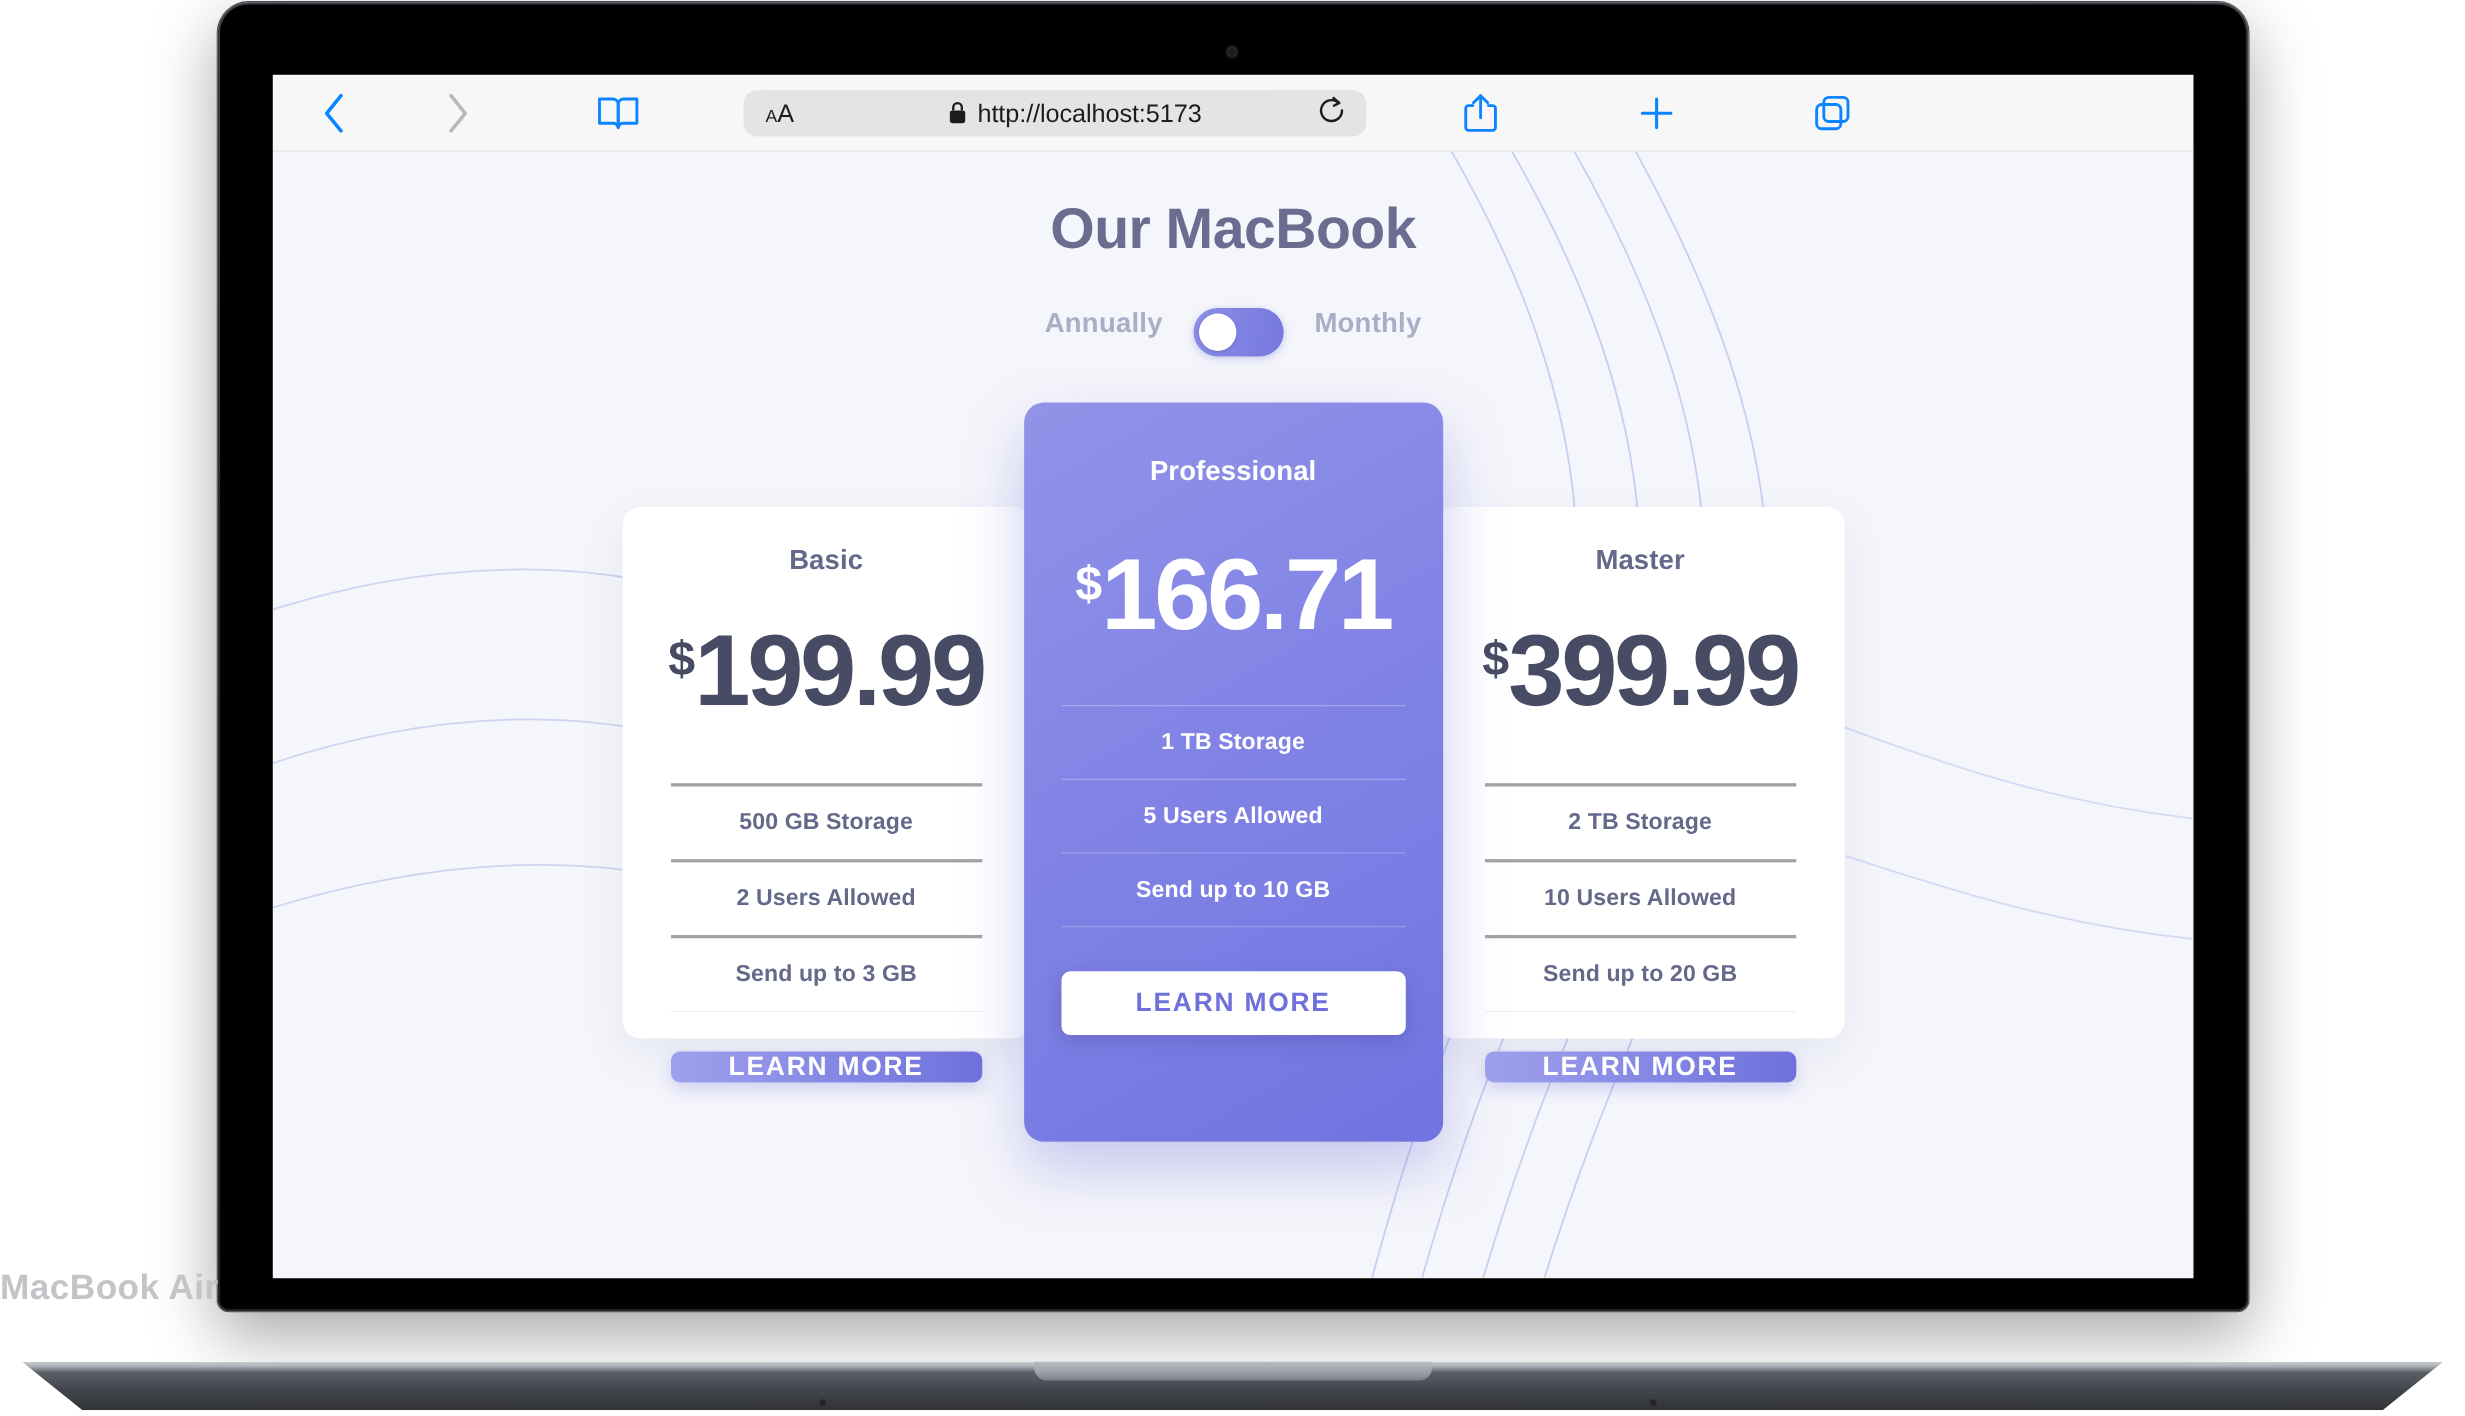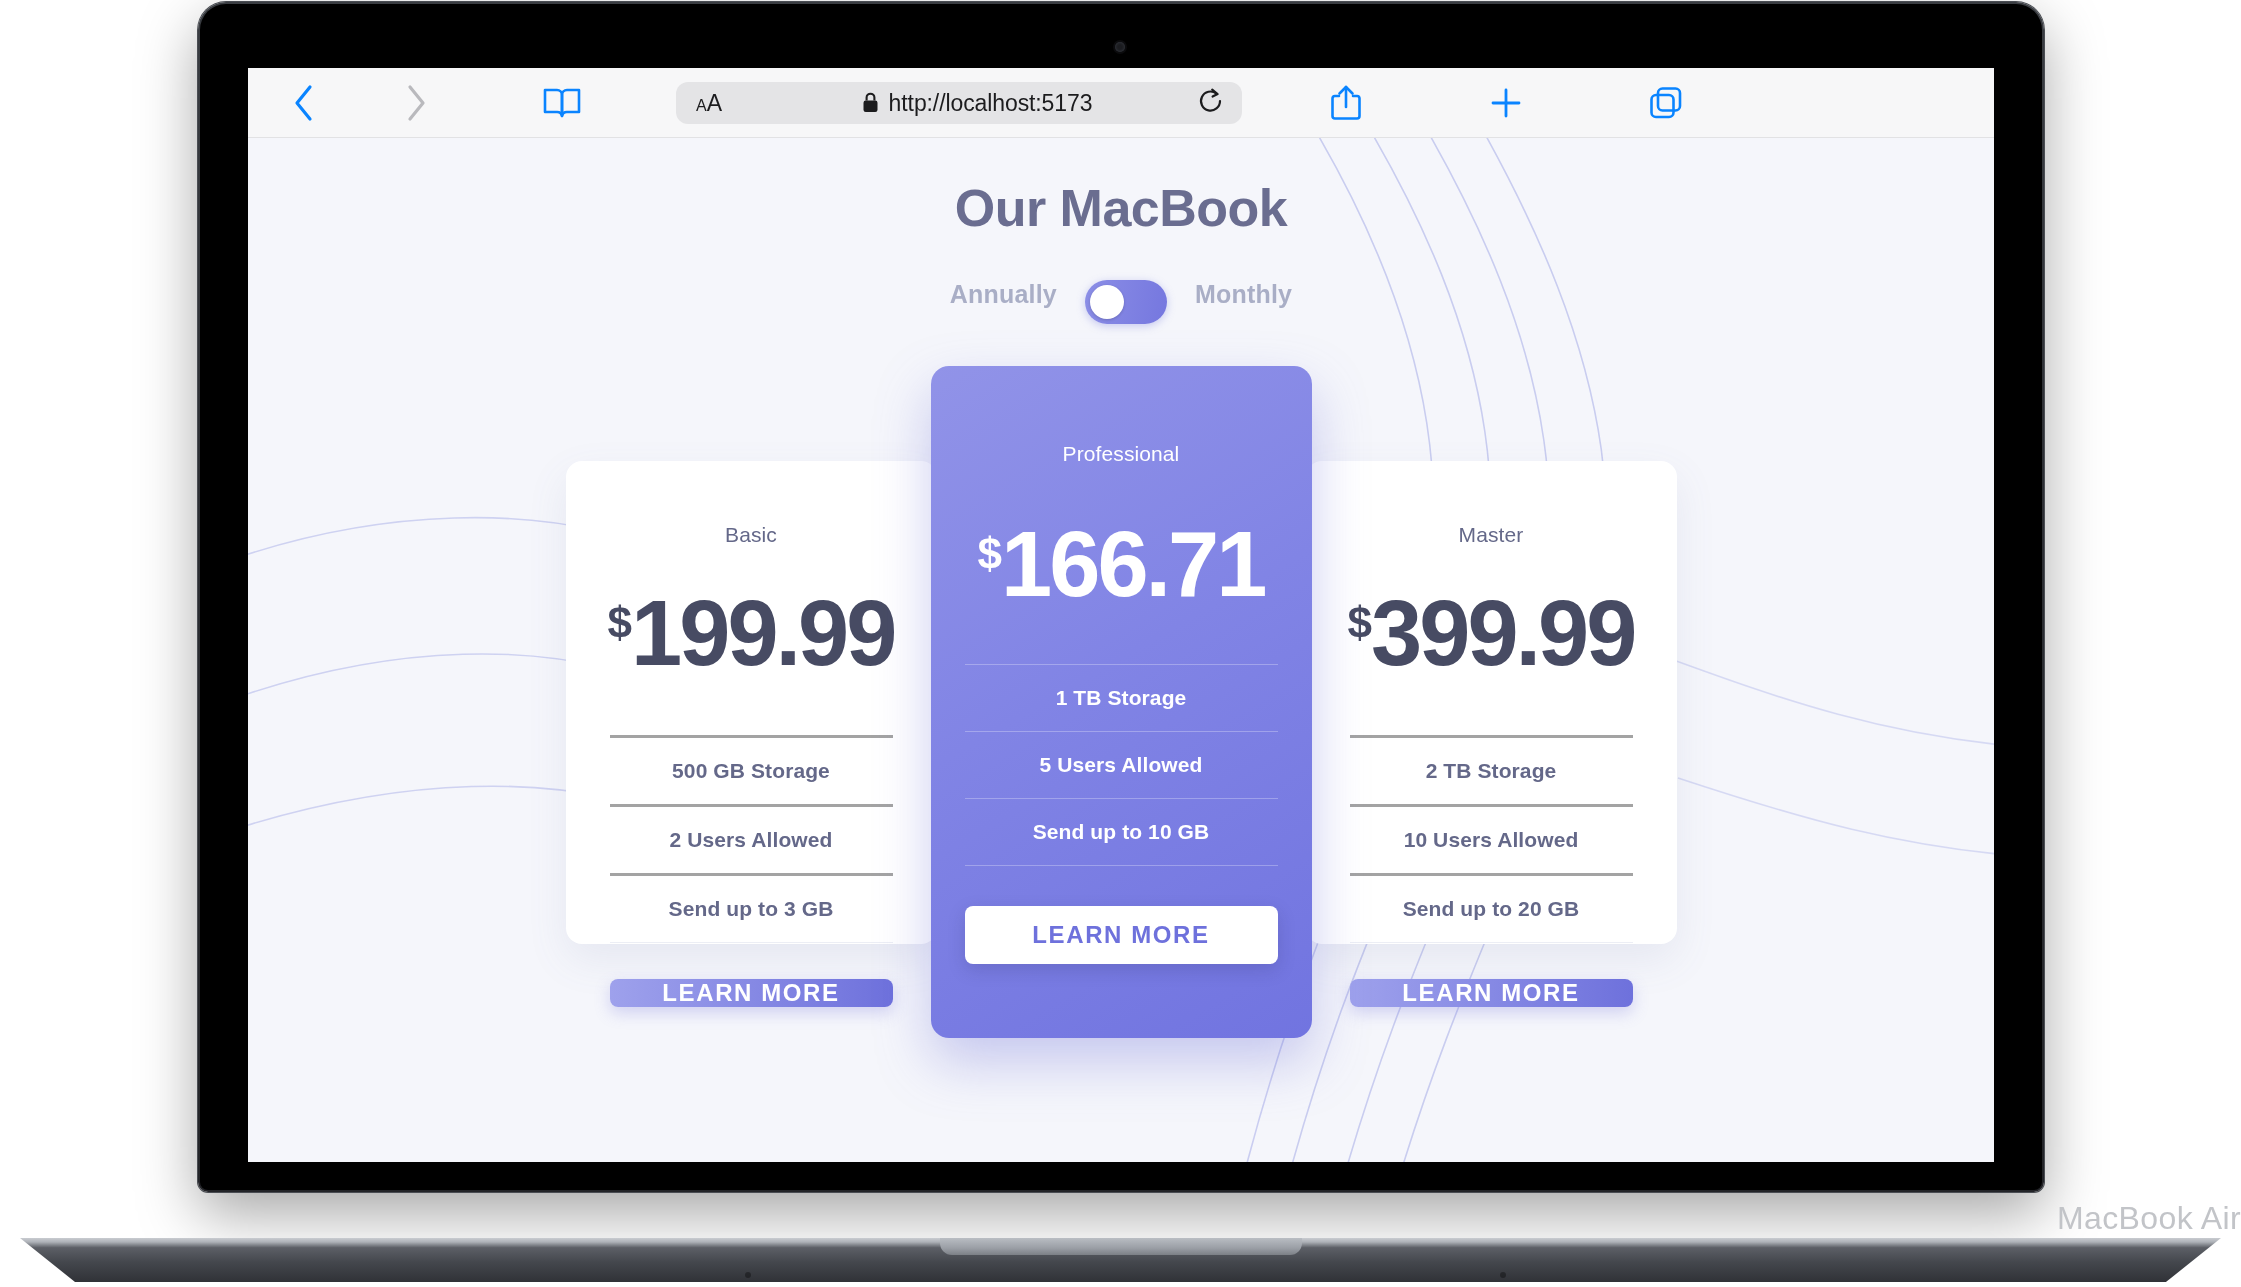--- a/index.html
+++ b/index.html
@@ -29,26 +29,27 @@
     border-radius:26px 26px 8px 8px;
   }
   .camera-dot {
     position:absolute; left:1115px; top:42px;
     width:10px; height:10px; border-radius:50%;
     background:#1b1c20;
     box-shadow:0 0 0 2px #0b0b0d, inset 0 0 3px #3b3f47;
   }
   .model-label {
     position:absolute;
-    left:0; right:0; top:1200px;
-    text-align:right;
+    left:0; right:0; top:1152px;
+    text-align:left;
     color:#c2c4c8;
     font-size:32px;
     letter-spacing:.4px;
     font-family:"Liberation Sans", sans-serif;
+    font-weight:bold;
   }
   .laptop-base {
     position:absolute;
     left:20px; top:1238px;
     width:2201px; height:44px;
     background:linear-gradient(180deg,#c9ccd1 0%,#aeb2b8 9%,#5c5f66 22%,#44474d 55%,#303237 100%);
     border-radius:0 0 22px 22px;
     clip-path:polygon(0% 0%, 100% 0%, 97.5% 100%, 2.5% 100%);
     box-shadow:0 6px 18px rgba(0,0,0,.35);
   }
@@ -184,21 +185,21 @@
     width:381px;
     height:672px;
     border-radius:18px;
     margin:0 -6px;
     padding:48px 34px 44px;
     z-index:3;
     box-shadow:0 24px 54px rgba(108,112,214,.35);
   }
 
   .card-name {
-    font-size:21px; font-weight:normal; letter-spacing:.1px;margin-top:28px;
+    font-size:25px; font-weight:bold; letter-spacing:.1px;
   }
   .plain .card-name { color:#646889; }
   .featured .card-name { color:#ffffff; }
 
   .price {
     display:flex; align-items:flex-start; justify-content:center;
     font-weight:bold; line-height:1;
     margin-top:40px;
   }
   .featured .price { margin-top:52px; }

